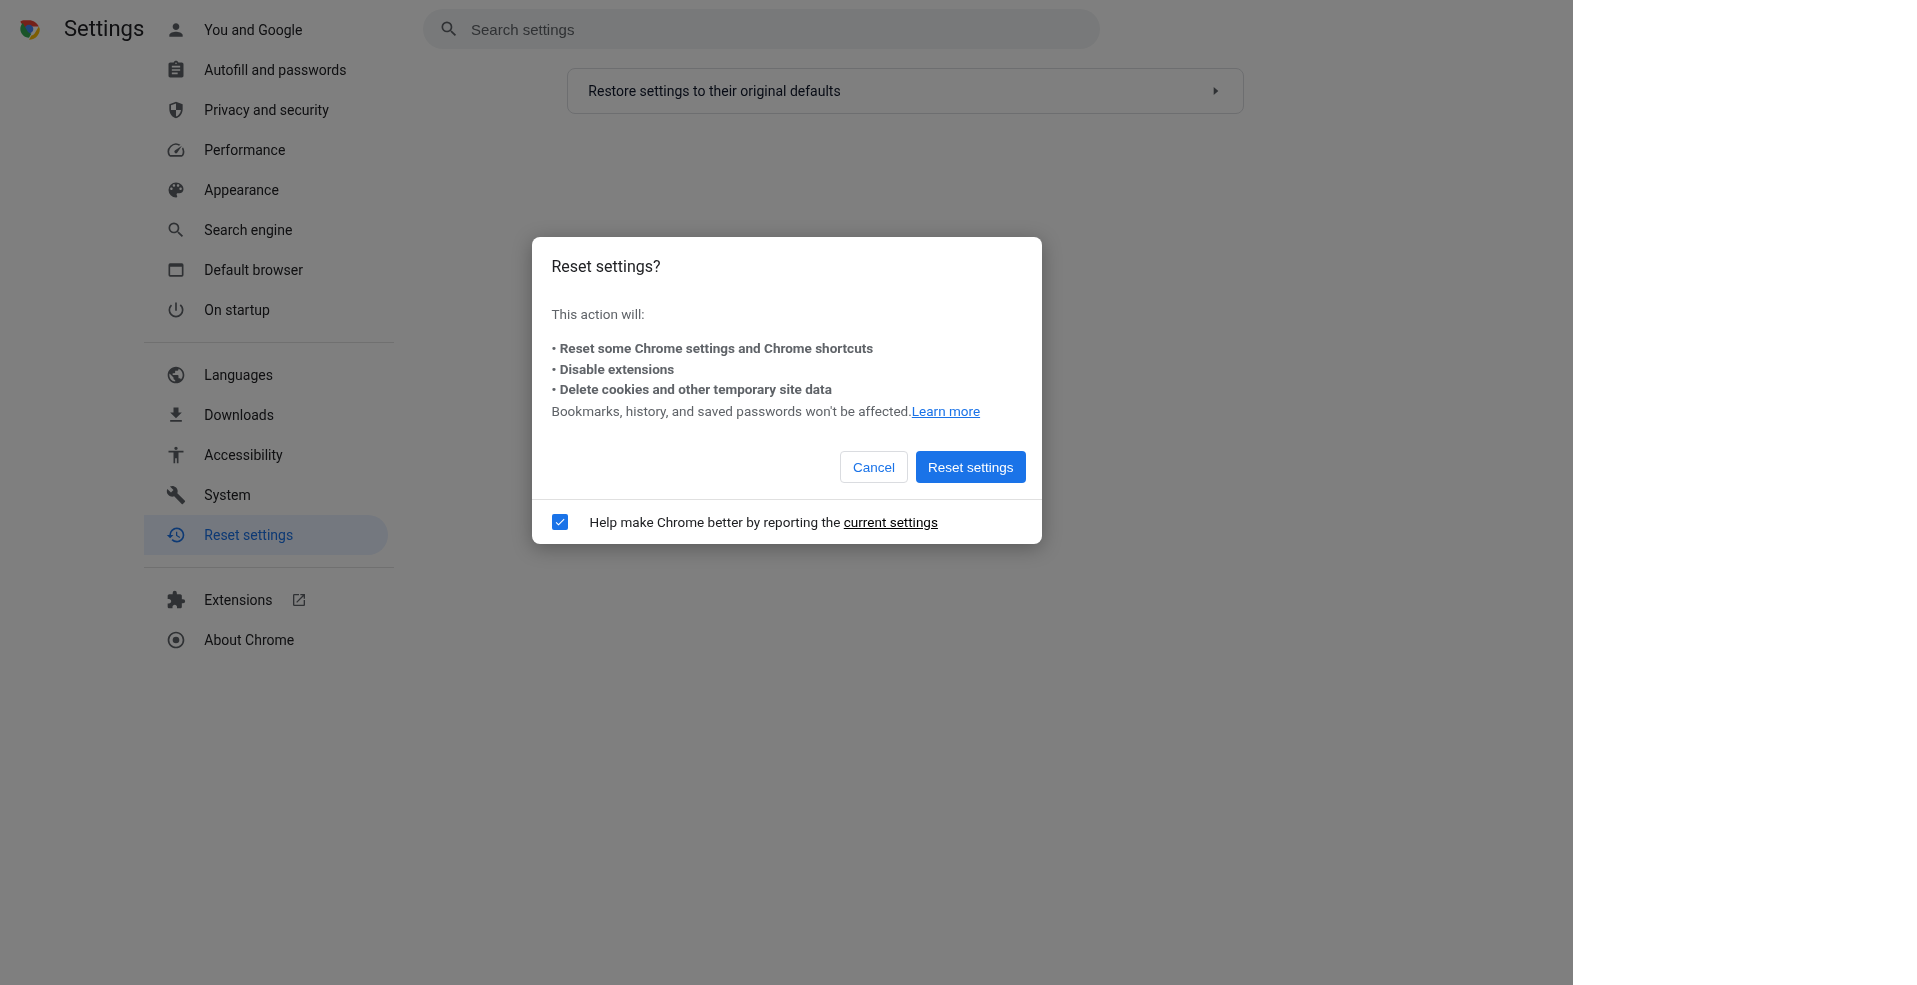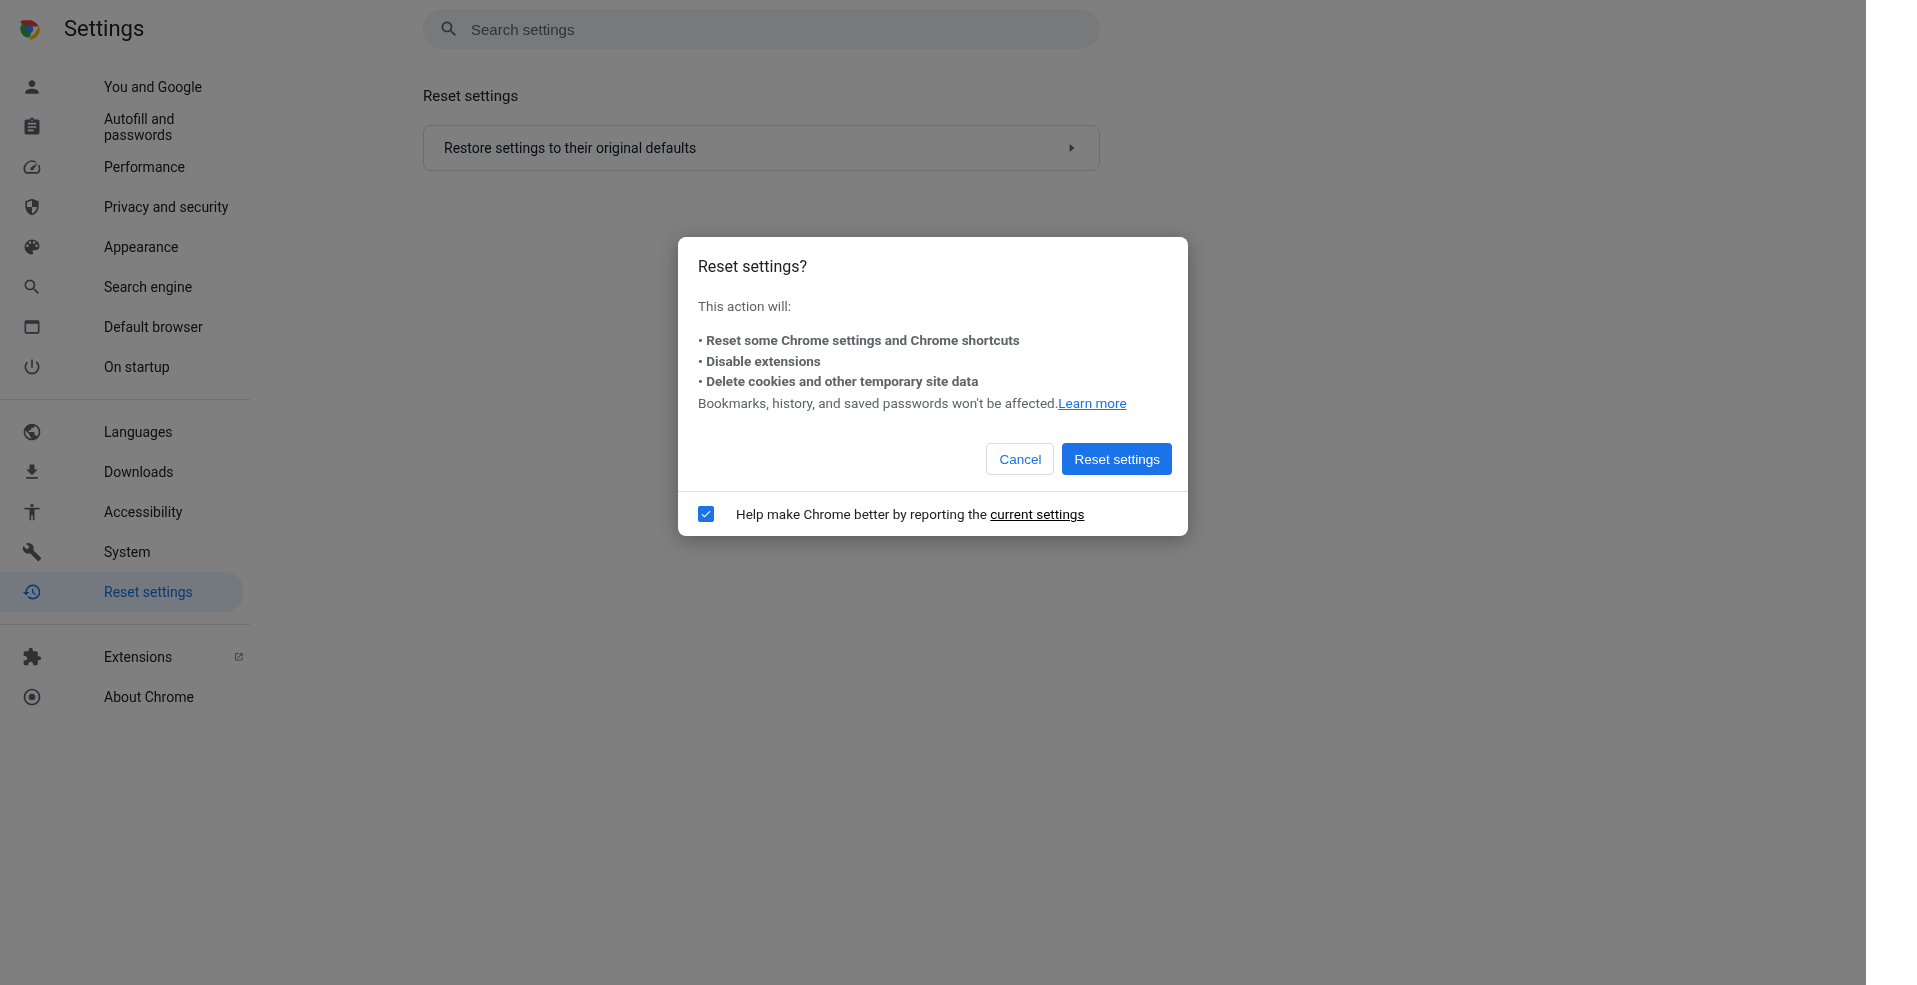--- a/index.html
+++ b/index.html
@@ -1,49 +1,49 @@
 <!DOCTYPE html>
 <html><head>
 <meta charset="utf-8">
 <style>
   * { box-sizing: border-box; margin: 0; padding: 0; }
   html, body { width: 100%; height: 100%; font-family: "Segoe UI", Roboto, Arial, sans-serif; background: #fff; color: #202124; }
   body { position: relative; overflow: hidden; }
 
-  .app { display: flex; flex-direction: column; width: 1866px; height: 985px; position: relative; }
+  .app { display: flex; flex-direction: row; width: 1573px; height: 985px; position: relative; }
 
   .topbar { display:flex; align-items:center; height: 57px; padding-left: 16px; }
   .chrome-logo { width: 26px; height: 26px; position: relative; margin-right: 22px; }
   .settings-title { font-size: 22px; font-weight: 400; color:#202124; }
 
   .search-wrap { position:absolute; left:423px; top:9px; width:677px; height:40px; background:#f1f3f4; border-radius:40px; display:flex; align-items:center; padding:0 16px; }
   .search-wrap .icon { width:20px; height:20px; margin-right:12px; fill:#5f6368; }
   .search-input { flex:1; border:none; background:transparent; outline:none; font-size:15px; color:#404040; }
   .search-input::placeholder { color:#5f6368; }
 
   .body { display:flex; flex:1; overflow:hidden; }
   .sidebar { width: 256px; padding-top: 10px; }
   .nav-group { padding-bottom:12px; }
   .nav-divider { height:1px; background:#e0e0e0; margin: 0 0 12px 0; width: 250px; }
-  .nav-item { display:flex; align-items:center; height:40px; padding-left:22px; border-radius: 0 20px 20px 0; cursor:pointer; font-size:14px; color:#202124; margin-right:12px;gap:44px; }
+  .nav-item { display:flex; align-items:center; height:40px; padding-left:22px; border-radius: 0 20px 20px 0; cursor:pointer; font-size:14px; color:#202124; margin-right:12px; }
   .nav-item.active { background:#e8f0fe; color:#1a73e8; }
   .nav-item .icon { width:20px; height:20px; margin-right:18px; display:flex; align-items:center; justify-content:center; fill:#5f6368; flex-shrink:0; }
   .nav-item.active .icon { fill:#1a73e8; }
   .nav-item .ext-icon { margin-left:18px; width:16px; height:16px; fill:#5f6368; }
 
   .content { flex:1; padding-top:30px; padding-left:167px; }
   .section-title { font-size:15px; color:#202124; margin-bottom:20px; }
   .card { width:677px; border:1px solid #dadce0; border-radius:8px; }
   .card-row { display:flex; align-items:center; justify-content:space-between; padding:14px 20px; cursor:pointer; font-size:14px; color:#0f172a; }
   .card-row .chev { width:14px; height:14px; fill:#5f6368; }
 
   .overlay { position:absolute; inset:0; background:rgba(0,0,0,0.5); display:flex; align-items:flex-start; justify-content:center; padding-top:237px; }
   .dialog { width:510px; background:#fff; border-radius:8px; box-shadow:0 4px 20px rgba(0,0,0,0.3); overflow:hidden; }
   .dialog-body { padding:20px 20px 16px 20px; }
-  .dialog-title { font-size:16px; color:#202124; margin-bottom:20px; }
+  .dialog-title { font-size:16px; color:#202124; margin-bottom:28px; }
   .dialog-text { font-size:13.5px; color:#5f6368; line-height:1.5; }
   .dialog-text p { margin-bottom:14px; }
   .dialog-text .bullets { margin-bottom:2px;font-weight:bold; }
   .dialog-text a { color:#1a73e8; text-decoration:underline; }
   .dialog-actions { display:flex; justify-content:flex-end; gap:8px; padding:0 16px 16px 16px; }
   .btn { height:32px; padding:0 12px; border-radius:4px; font-size:13.5px; font-weight:500; cursor:pointer; border:none; display:inline-flex; align-items:center; }
   .btn.secondary { background:#fff; border:1px solid #dadce0; color:#1a73e8; }
   .btn.primary { background:#1a73e8; color:#fff; }
   .dialog-footer { border-top:1px solid #e0e0e0; padding:14px 20px; display:flex; align-items:center; font-size:13.5px; color:#202124; }
   .checkbox { width:16px; height:16px; background:#1a73e8; border-radius:2px; margin-right:22px; display:flex; align-items:center; justify-content:center; cursor:pointer; }
@@ -93,33 +93,33 @@
           <span class="icon">
               <svg viewBox="0 0 24 24">
                 <path d="M19 3h-4.18C14.4 1.84 13.3 1 12 1s-2.4.84-2.82 2H5c-1.1 0-2 .9-2 2v14c0 1.1.9 2 2 2h14c1.1 0 2-.9 2-2V5c0-1.1-.9-2-2-2zm-7 0c.55 0 1 .45 1 1s-.45 1-1 1-1-.45-1-1 .45-1 1-1zm2 14H7v-2h7v2zm3-4H7v-2h10v2zm0-4H7V7h10v2z"></path>
               </svg>
             </span>
           <span>Autofill and passwords</span>
         </div>
         <div class="nav-item">
           <span class="icon">
               <svg viewBox="0 0 24 24">
+                <path d="M12 2L4 5v6.09c0 5.05 3.41 9.76 8 10.91 4.59-1.15 8-5.86 8-10.91V5l-8-3zm0 10h6c-.47 3.64-2.9 6.88-6 7.93V12H6V6.3l6-2.25V12z"></path>
+              </svg>
+            </span>
+          <span>Privacy and security</span>
+        </div>
+        <div class="nav-item">
+          <span class="icon">
+              <svg viewBox="0 0 24 24">
                 <path d="M20.38 8.57l-1.23 1.85a8 8 0 01-.22 7.58H5.07A8 8 0 0115.58 6.85l1.85-1.23A10 10 0 003.35 19a2 2 0 001.72 1h13.85a2 2 0 001.74-1 10 10 0 00-.27-10.44z"></path>
                 <path d="M10.59 15.41a2 2 0 002.83 0l5.66-8.49-8.49 5.66a2 2 0 000 2.83z"></path>
               </svg>
             </span>
           <span>Performance</span>
-        </div>
-        <div class="nav-item">
-          <span class="icon">
-              <svg viewBox="0 0 24 24">
-                <path d="M12 2L4 5v6.09c0 5.05 3.41 9.76 8 10.91 4.59-1.15 8-5.86 8-10.91V5l-8-3zm0 10h6c-.47 3.64-2.9 6.88-6 7.93V12H6V6.3l6-2.25V12z"></path>
-              </svg>
-            </span>
-          <span>Privacy and security</span>
         </div>
         <div class="nav-item">
           <span class="icon">
               <svg viewBox="0 0 24 24">
                 <path d="M12 3a9 9 0 000 18c.83 0 1.5-.67 1.5-1.5 0-.39-.15-.74-.39-1.01-.23-.26-.38-.61-.38-.99 0-.83.67-1.5 1.5-1.5H16c2.76 0 5-2.24 5-5 0-4.42-4.03-8-9-8zm-5.5 9c-.83 0-1.5-.67-1.5-1.5S5.67 9 6.5 9 8 9.67 8 10.5 7.33 12 6.5 12zm3-4C8.67 8 8 7.33 8 6.5S8.67 5 9.5 5s1.5.67 1.5 1.5S10.33 8 9.5 8zm5 0c-.83 0-1.5-.67-1.5-1.5S13.67 5 14.5 5s1.5.67 1.5 1.5S15.33 8 14.5 8zm3 4c-.83 0-1.5-.67-1.5-1.5S16.67 9 17.5 9s1.5.67 1.5 1.5-.67 1.5-1.5 1.5z"></path>
               </svg>
             </span>
           <span>Appearance</span>
         </div>
         <div class="nav-item">

